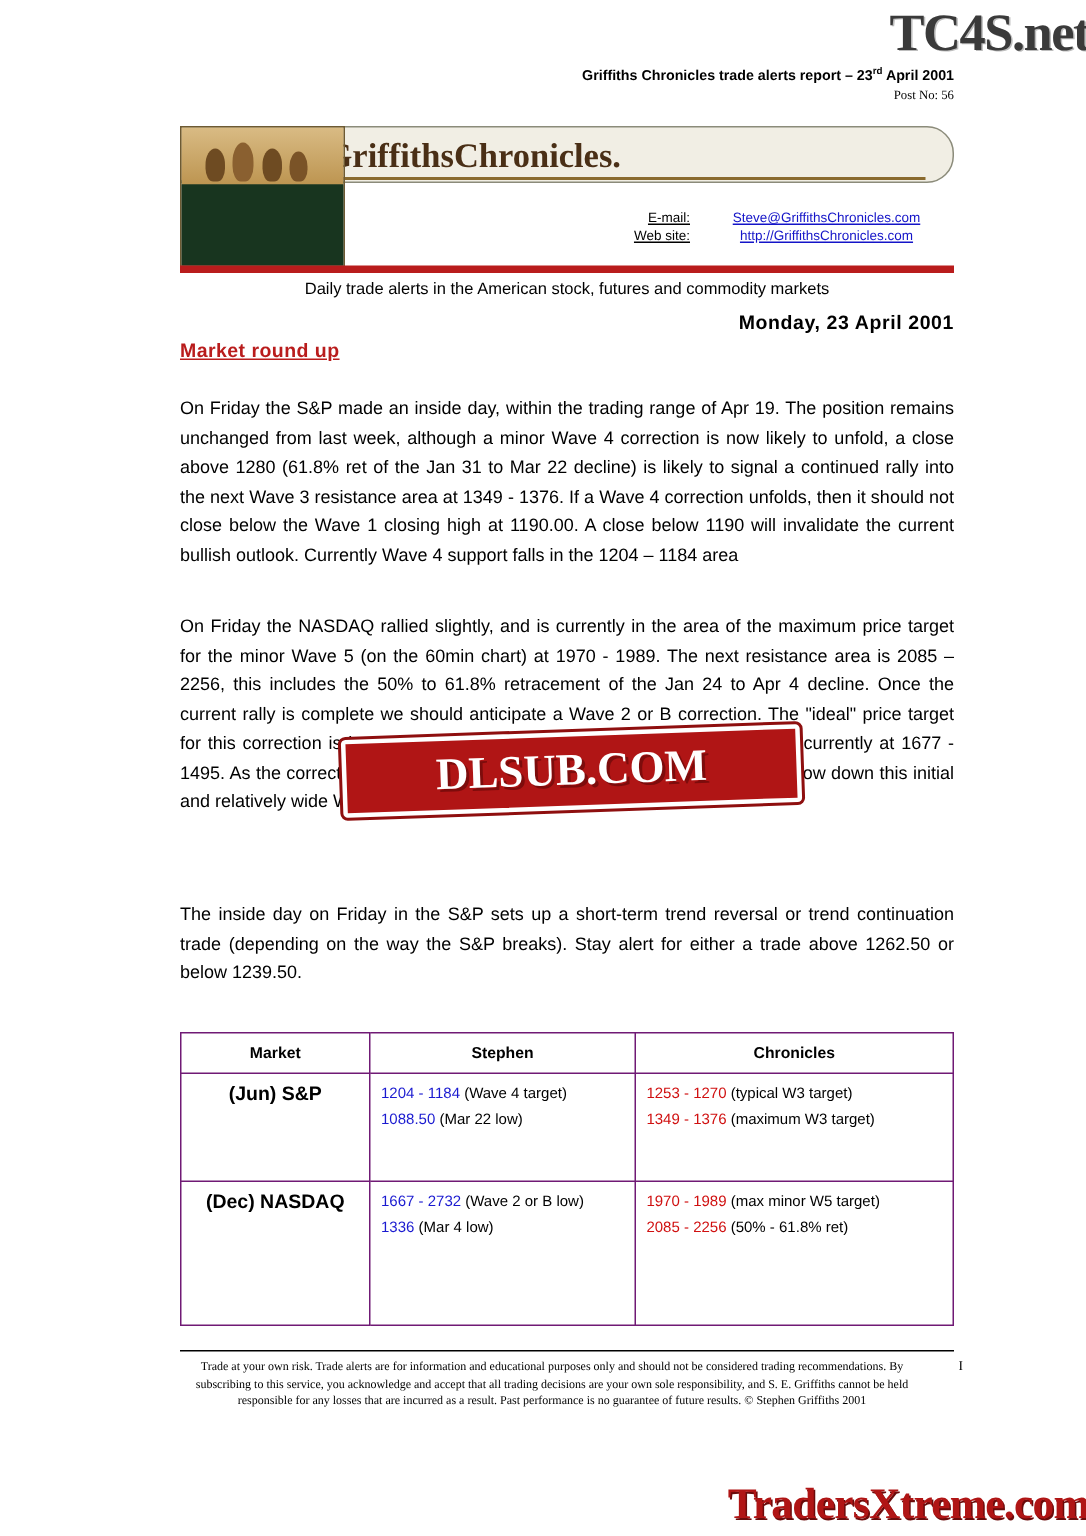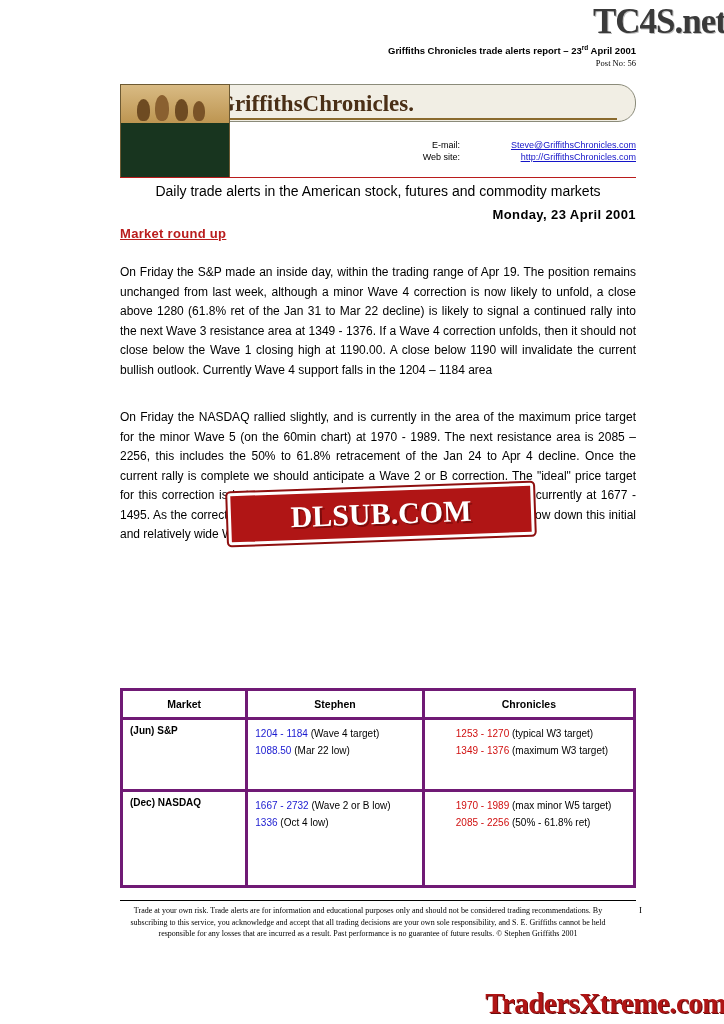--- a/index.html
+++ b/index.html
@@ -129,38 +129,39 @@
     display: flex;
     justify-content: flex-end;
     align-items: baseline;
     margin-bottom: 2px;
   }
   .contact-label {
     width: 60px;
     text-align: right;
     padding-right: 6px;
     color: #000;
+    text-decoration: underline;
   }
   .contact-val {
     color: #1414c8;
     text-decoration: underline;
     width: 170px;
-    text-align: right;
+    text-align: center;
   }
 
   .tagline {
     position: absolute;
     top: 177px;
     left: 104px;
     width: 516px;
     text-align: center;
     font-family: "Liberation Sans", sans-serif;
-    font-size: 14px;
-    color: #000;
-    border-top: 1px solid #b91c1c;
+    font-size: 11px;
+    color: #000;
+    border-top: 5px solid #b91c1c;
     padding-top: 5px;
   }
 
   .date-line {
     position: absolute;
     top: 207px;
     right: 104px;
     font-family: "Liberation Sans", sans-serif;
     font-size: 13px;
     font-weight: bold;
@@ -223,41 +224,41 @@
   table.market {
     position: absolute;
     left: 104px;
     top: 688px;
     width: 516px;
     border-collapse: collapse;
     font-family: "Liberation Sans", sans-serif;
     font-size: 10px;
   }
   table.market th, table.market td {
-    border: 3px solid #701a75;
+    border: 1px solid #701a75;
     padding: 5px 7px;
     vertical-align: top;
   }
   table.market th {
     text-align: center;
     font-size: 10.5px;
     font-weight: bold;
     padding: 7px 4px;
   }
   td.mkt-name {
-    text-align: left;
-    font-weight: bold;
-    font-size: 10px;
+    text-align: center;
+    font-weight: bold;
+    font-size: 13px;
     vertical-align: middle;
     width: 118px;
   }
   td.sup { width: 178px; }
   td.res { width: 216px; }
   .blue { color: #1a1ad0; }
-  .red  { color: #d01010; margin-left: 24px; }
+  .red  { color: #d01010; }
   .cellline { display: block; line-height: 17px; }
 
   
   .footer-rule {
     position: absolute;
     left: 104px;
     top: 900px;
     width: 516px;
     border-top: 1px solid #000;
   }
@@ -332,20 +333,21 @@
   </div>
 
   <div class="tagline">Daily trade alerts in the American stock, futures and commodity markets</div>
 
   <div class="date-line">Monday, 23 April 2001</div>
 
   <div class="section-title">Market  round  up</div>
 
   <div class="body-text" id="para1">On Friday the S&amp;P made an inside day, within the trading range of Apr 19. The position remains unchanged from last week, although a minor Wave 4 correction is now likely to unfold, a close above 1280 (61.8% ret of the Jan 31 to Mar 22 decline) is likely to signal a continued rally into the next Wave 3 resistance area at 1349 - 1376. If a Wave 4 correction unfolds, then it should not close below the Wave 1 closing high at 1190.00. A close below 1190 will invalidate the current bullish outlook. Currently Wave 4 support falls in the 1204 – 1184 area</div>
   <div class="body-text" id="para2">On Friday the NASDAQ rallied slightly, and is currently in the area of the maximum price target for the minor Wave 5 (on the 60min chart) at 1970 - 1989. The next resistance area is 2085 – 2256, this includes the 50% to 61.8% retracement of the Jan 24 to Apr 4 decline. Once the current rally is complete we should anticipate a Wave 2 or B correction. The "ideal" price target for this correction is between 50% to 61.8% ret of the Apr 4 to Apr 18 rally, currently at 1677 - 1495. As the correction unfolds we will be able to use the minor waves to narrow down this initial and relatively wide Wave 2 or B support zone.</div>
+  <div class="body-text" id="para3">The inside day on Friday in the S&amp;P sets up a short-term trend reversal or trend continuation trade (depending on the way the S&amp;P breaks). Stay alert for either a trade above 1262.50 or below 1239.50.</div>
 
   <div class="wm-mid">
     <span>DLSUB.COM</span>
   </div>
 
   <table class="market">
     <thead>
       <tr>
         <th>Market</th>
         <th>Stephen</th>
@@ -361,21 +363,21 @@
         </td>
         <td class="res">
           <span class="cellline"><span class="red">1253 - 1270</span><span> (typical W3 target)</span></span>
           <span class="cellline"><span class="red">1349 - 1376</span><span> (maximum W3 target)</span></span>
         </td>
       </tr>
       <tr style="height:96px;">
         <td class="mkt-name">(Dec)  NASDAQ</td>
         <td class="sup">
           <span class="cellline"><span class="blue">1667 - 2732</span><span> (Wave 2 or B low)</span></span>
-          <span class="cellline"><span class="blue">1336</span><span> (Oct 4 low)</span></span>
+          <span class="cellline"><span class="blue">1336</span><span> (Mar 4 low)</span></span>
         </td>
         <td class="res">
           <span class="cellline"><span class="red">1970 - 1989</span><span>  (max minor W5 target)</span></span>
           <span class="cellline"><span class="red">2085 - 2256</span><span> (50% - 61.8% ret)</span></span>
         </td>
       </tr>
     </tbody>
   </table>
 
   <div class="footer-rule"></div>

